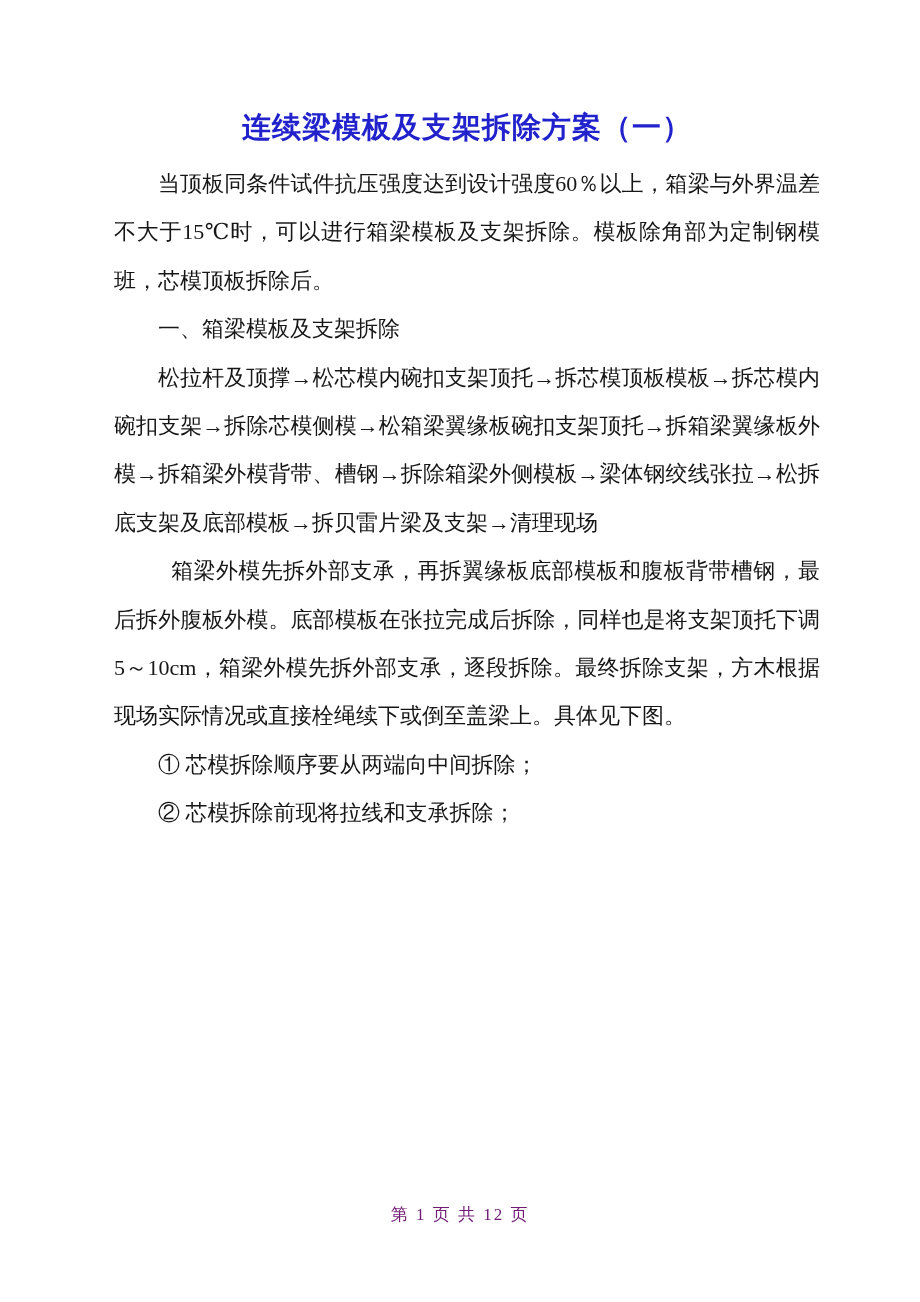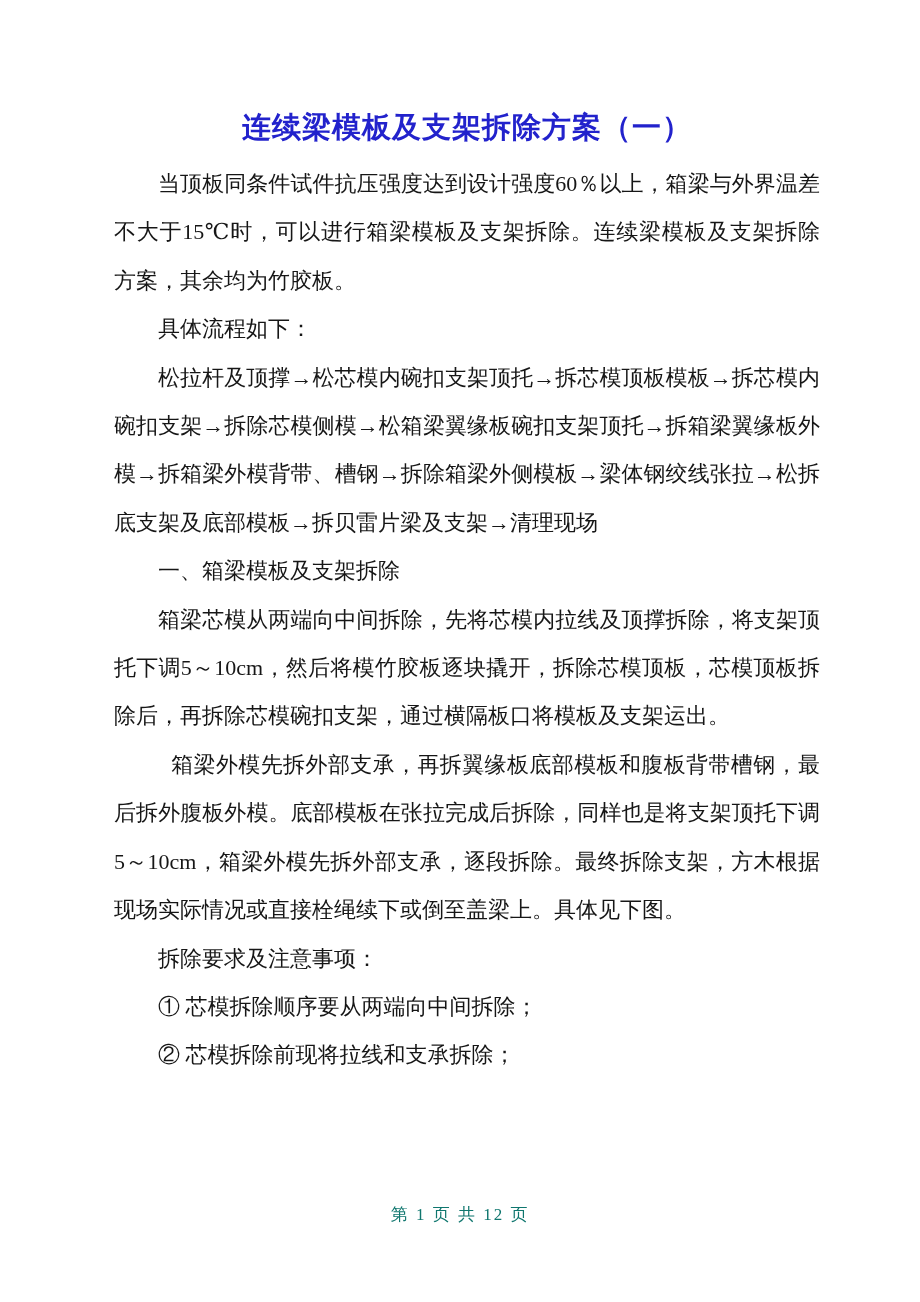--- a/index.html
+++ b/index.html
@@ -37,45 +37,42 @@
   .indent-2  { text-indent: 2em; }
   .indent-25 { text-indent: 2.6em; }
   .page-footer {
     position: absolute;
     left: 0;
     right: 0;
     top: 1202px;
     text-align: center;
     font-size: 17px;
     line-height: 26px;
-    color: #0f766e;
+    color: #701a75;
     letter-spacing: 2px;
   }
 </style>
 </head>
 <body>
 
 <div class="page">
   <div class="content">
 
     <h1 class="doc-title" style="color: rgb(34, 34, 204);">连续梁模板及支架拆除方案（一）</h1>
 
-    <p class="para indent-2">当顶板同条件试件抗压强度达到设计强度60％以上，箱梁与外界温差不大于15℃时，可以进行箱梁模板及支架拆除。连续梁模板及支架拆除方案，其余均为竹胶板。</p>
+    <p class="para indent-2">当顶板同条件试件抗压强度达到设计强度60％以上，箱梁与外界温差不大于15℃时，可以进行箱梁模板及支架拆除。模板除角部为定制钢模班，芯模顶板拆除后。</p>
 
-    <p class="para indent-2">具体流程如下：</p>
+
+    <p class="para indent-2">一、箱梁模板及支架拆除</p>
 
     <p class="para indent-2">松拉杆及顶撑→松芯模内碗扣支架顶托→拆芯模顶板模板→拆芯模内碗扣支架→拆除芯模侧模→松箱梁翼缘板碗扣支架顶托→拆箱梁翼缘板外模→拆箱梁外模背带、槽钢→拆除箱梁外侧模板→梁体钢绞线张拉→松拆底支架及底部模板→拆贝雷片梁及支架→清理现场</p>
 
-    <p class="para indent-2">一、箱梁模板及支架拆除</p>
-
-    <p class="para indent-2">箱梁芯模从两端向中间拆除，先将芯模内拉线及顶撑拆除，将支架顶托下调5～10cm，然后将模竹胶板逐块撬开，拆除芯模顶板，芯模顶板拆除后，再拆除芯模碗扣支架，通过横隔板口将模板及支架运出。</p>
 
     <p class="para indent-25">箱梁外模先拆外部支承，再拆翼缘板底部模板和腹板背带槽钢，最后拆外腹板外模。底部模板在张拉完成后拆除，同样也是将支架顶托下调5～10cm，箱梁外模先拆外部支承，逐段拆除。最终拆除支架，方木根据现场实际情况或直接栓绳续下或倒至盖梁上。具体见下图。</p>
 
-    <p class="para indent-2">拆除要求及注意事项：</p>
 
     <p class="para indent-2">① 芯模拆除顺序要从两端向中间拆除；</p>
 
     <p class="para indent-2">② 芯模拆除前现将拉线和支承拆除；</p>
 
 
   </div>
 
   <div class="page-footer">第 1 页 共 12 页</div>
 </div>

